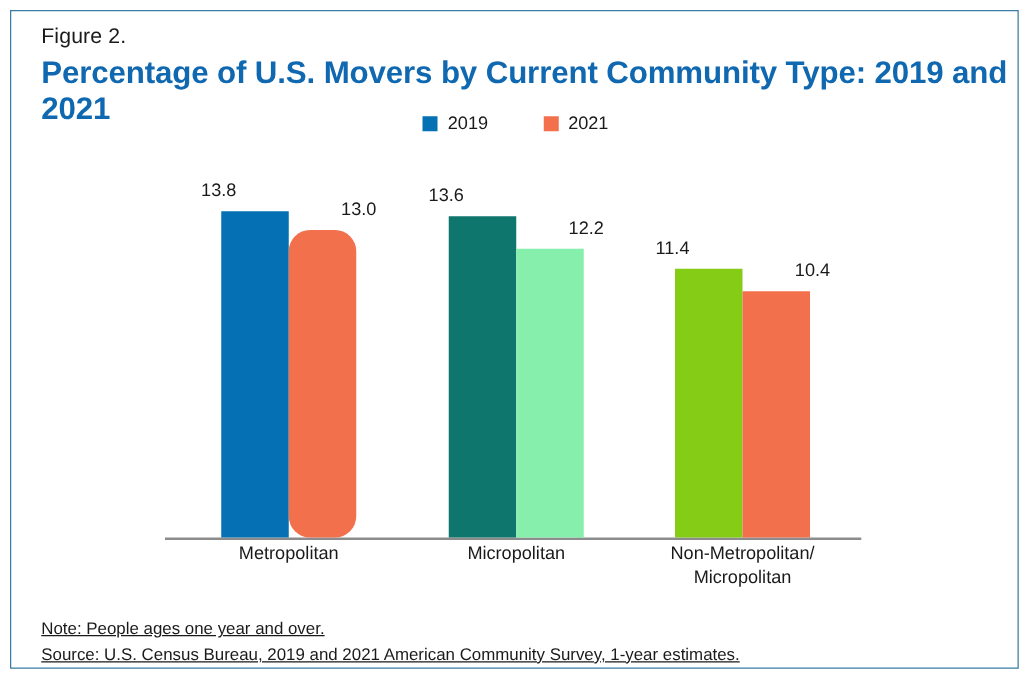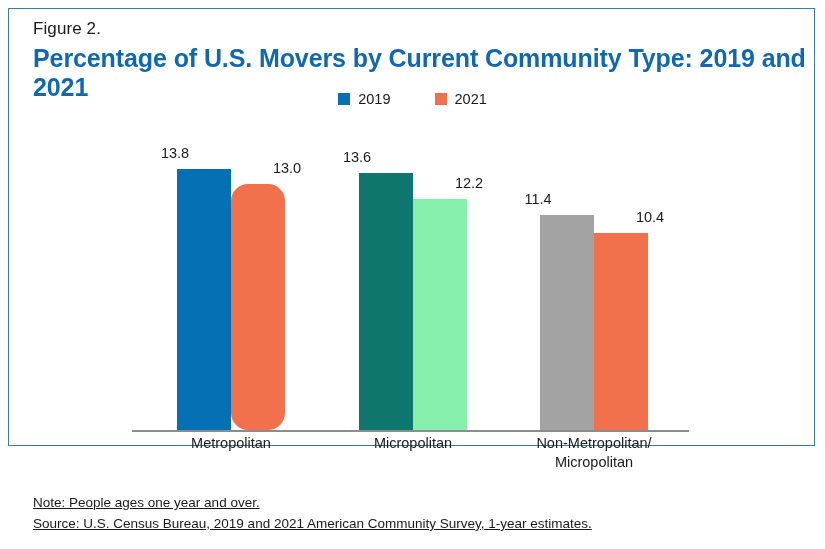--- a/index.html
+++ b/index.html
@@ -5,21 +5,21 @@
   html,body{margin:0;padding:0;}
   body{
     width:825px;height:549px;
     background:#ffffff;
     font-family:"Liberation Sans", sans-serif;
     overflow:hidden;
   }
   .frame{
     position:absolute;
     left:8px;top:8px;
-    width:807px;height:438px;
+    width:807px;height:527px;
     border:1px solid #3a7ca5;
     box-sizing:border-box;
     background:#ffffff;
   }
   .fig-num{
     position:absolute;left:24px;top:10px;
     font-size:17px;color:#1a1a1a;letter-spacing:0.1px;
   }
   .fig-title{
     position:absolute;left:24px;top:35px;
@@ -122,21 +122,21 @@
               <span class="val">13.6</span>
             </div>
             <div class="bar b2021" style="height: 230.58px; background: #86efac;">
               <span class="val">12.2</span>
             </div>
           </div>
           <div class="cat-label">Micropolitan</div>
         </div>
         <div class="group" style="left: 531px; top: 141px; bottom: auto; width: 108px;">
           <div class="bars">
-            <div class="bar b2019" style="height: 215.46px; background: #a3a3a3;">
+            <div class="bar b2019" style="height: 215.46px; background: #84cc16;">
               <span class="val">11.4</span>
             </div>
             <div class="bar b2021" style="height: 196.56px; background: rgb(242, 113, 76);">
               <span class="val">10.4</span>
             </div>
           </div>
           <div class="cat-label">Non-Metropolitan/
 Micropolitan</div>
         </div>
       </div>

